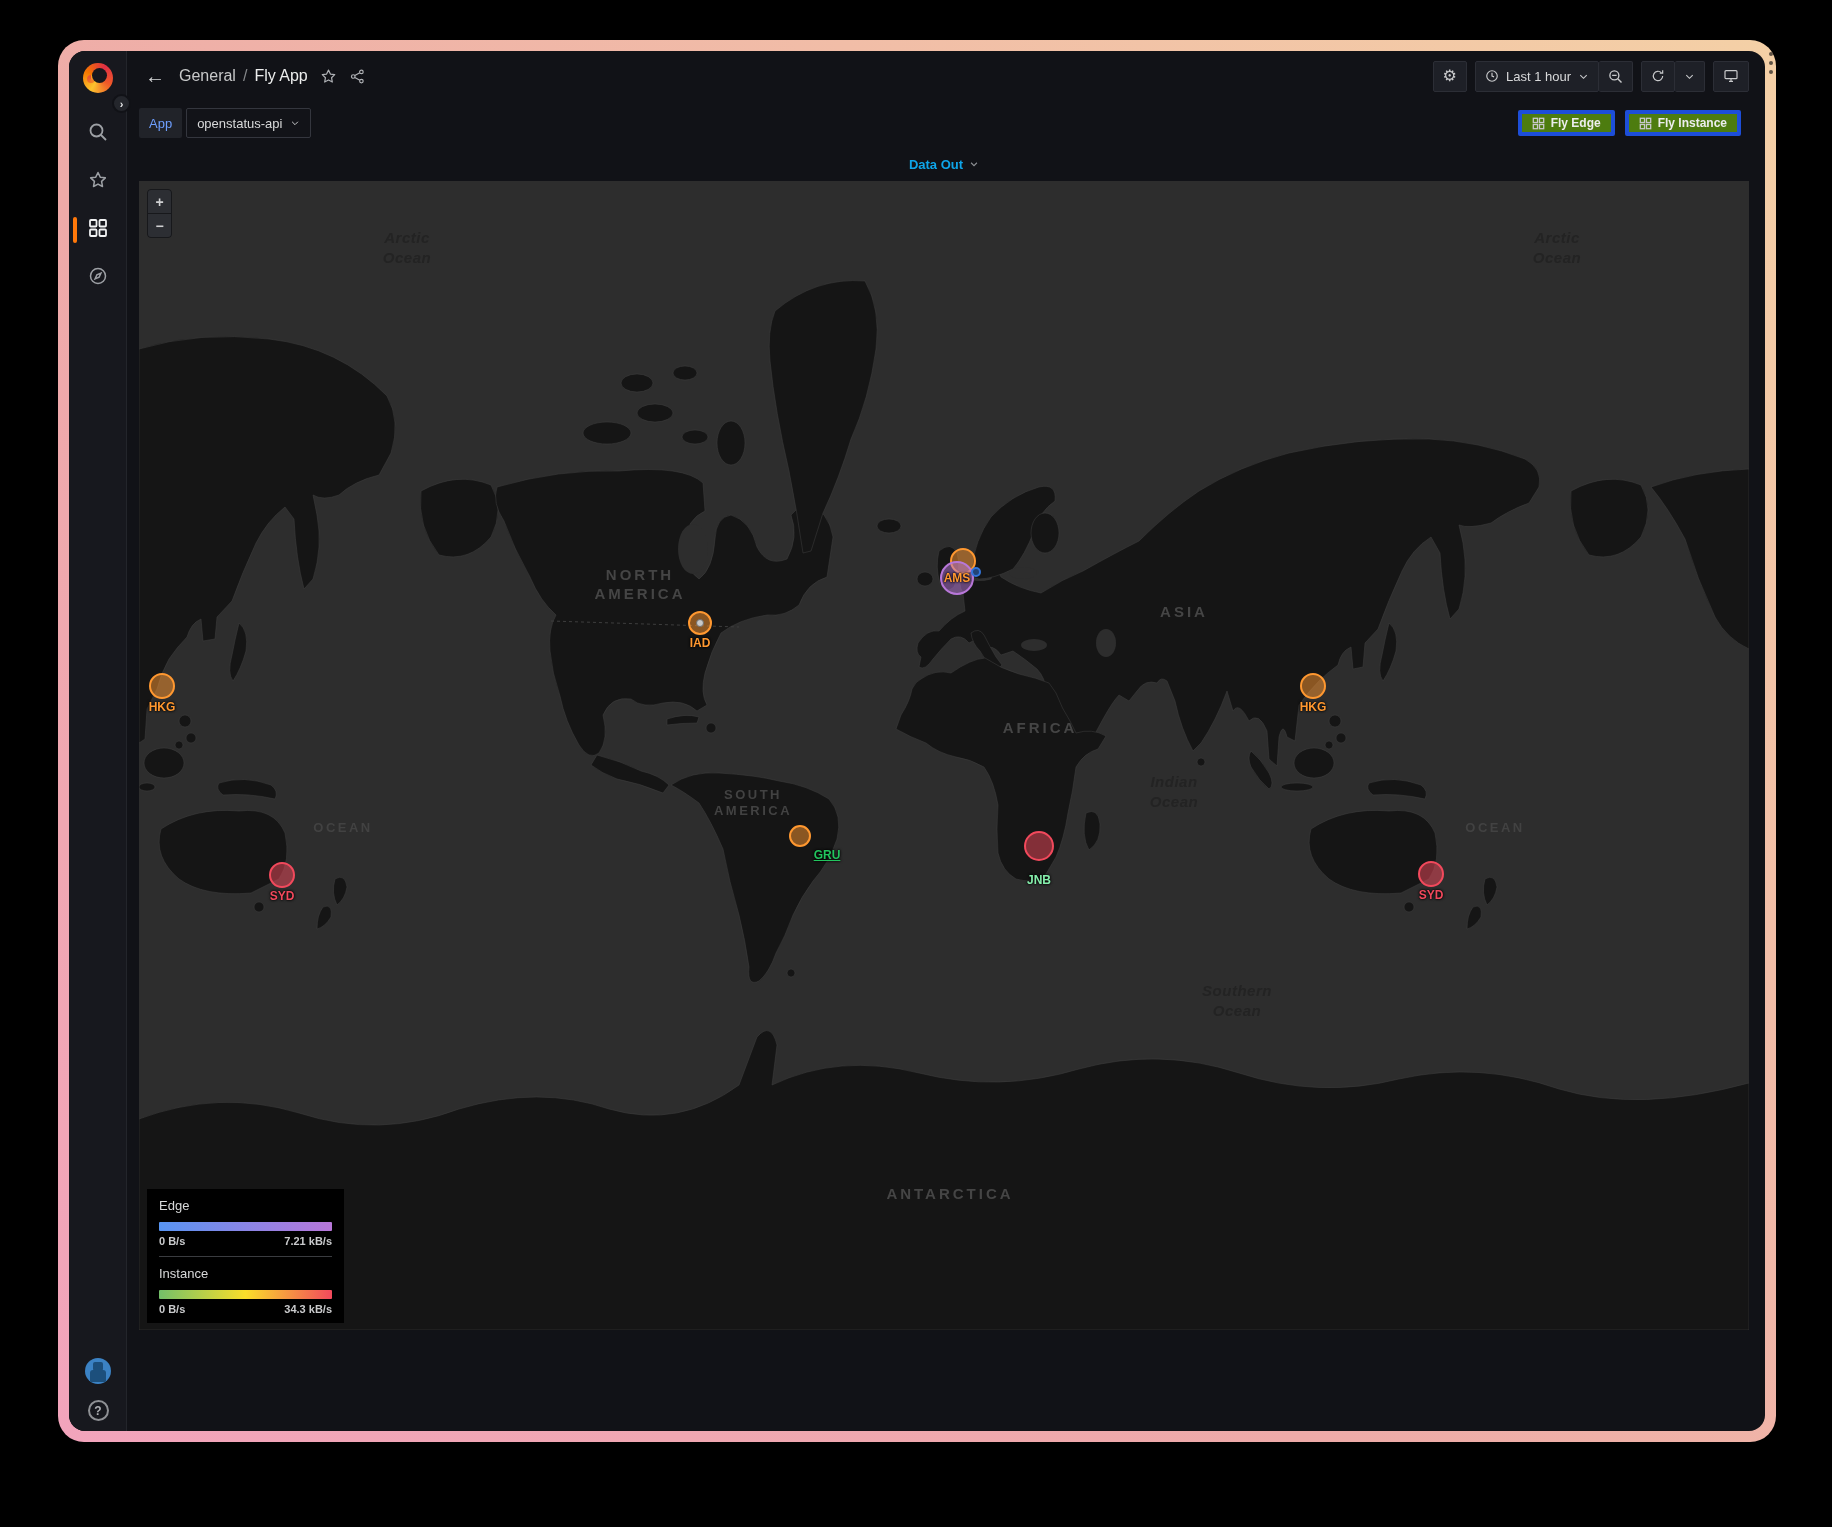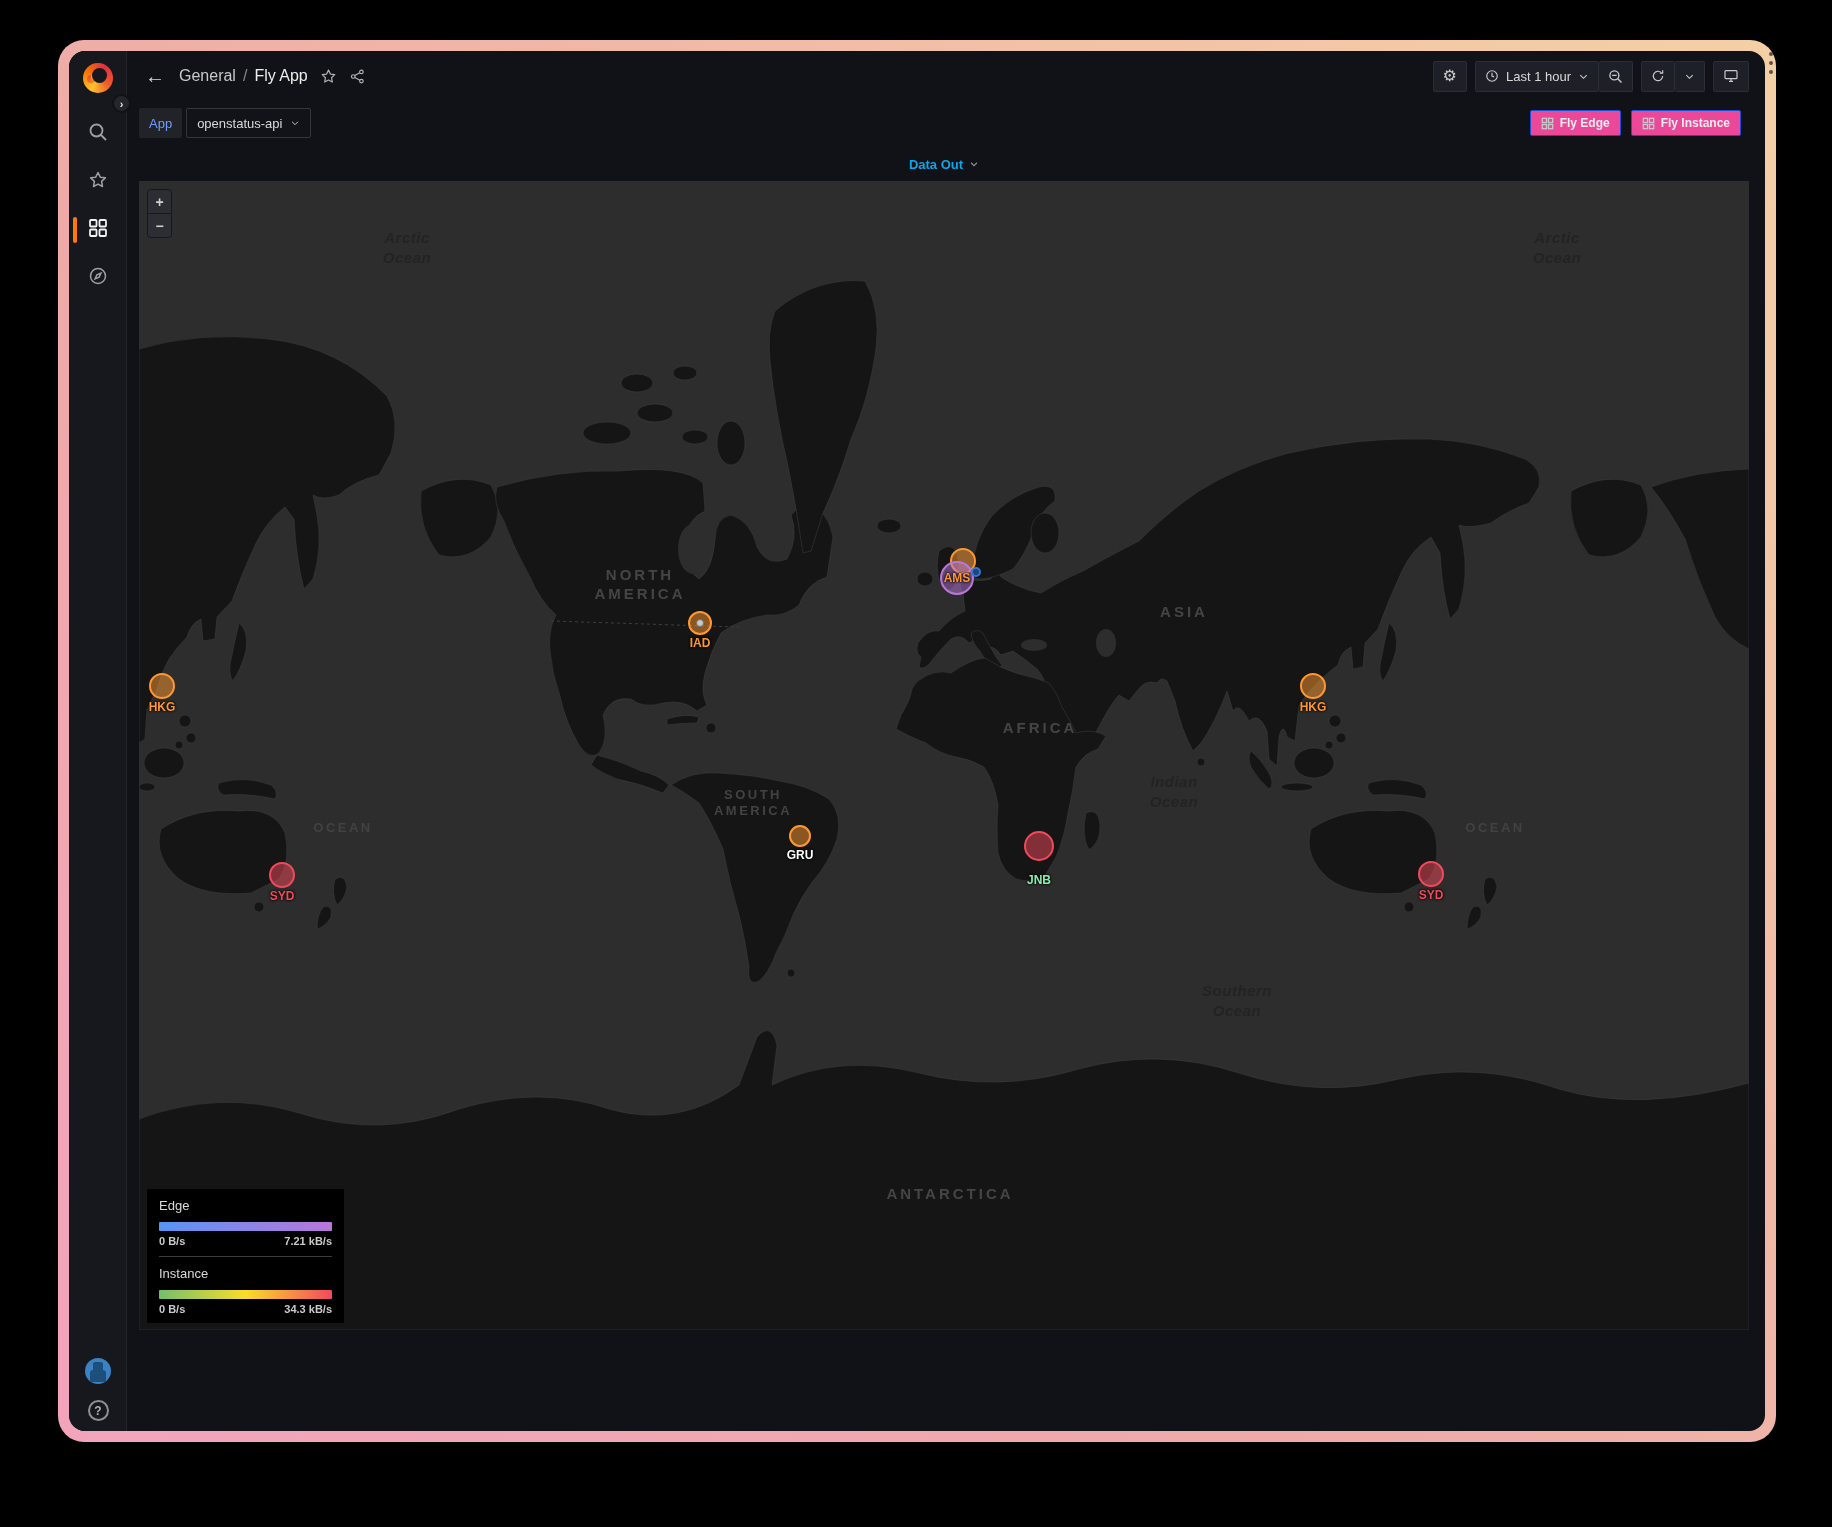--- a/index.html
+++ b/index.html
@@ -57,21 +57,21 @@
   .btn-group .nav-btn + .nav-btn { border-left:none; }
   .icon-sm { display:flex; align-items:center; color:#c8c9cb; }
   .gear-glyph { font-size:16px; line-height:1; color:#c8c9cb; }
 
   .subbar { position:absolute; left:0; top:50px; right:0; height:44px; display:flex; align-items:center; padding:0 24px 0 12px; }
   .var-label { background:#212329; color:#6e9fff; font-size:13px; font-weight:500; height:30px;
     display:flex; align-items:center; padding:0 10px; border-radius:2px; cursor:pointer; }
   .var-value { margin-left:4px; height:30px; background:#121318; border:1px solid #34363e; border-radius:2px;
     color:#d8d9da; font-size:13px; display:flex; align-items:center; gap:8px; padding:0 10px; cursor:pointer; }
   .sub-right { margin-left:auto; display:flex; gap:10px; }
-  .view-btn { height:26px; background:#ec4899; border:1px solid #1d4ed8; border-radius:2px;
+  .view-btn { height:26px; background:#4d7c0f; border:4px solid #1d4ed8; border-radius:2px;
     color:#eceded; font-size:12px; font-weight:700; display:flex; align-items:center; gap:6px; padding:0 10px; cursor:pointer; }
 
   .panel-header { position:absolute; left:12px; top:96px; width:1610px; height:34px;
     display:flex; align-items:center; justify-content:center; gap:6px; cursor:pointer; }
   .panel-title { color:#0ea5e9; font-size:13px; font-weight:700; }
 
   
   .map { position:absolute; left:12px; top:130px; width:1610px; height:1149px; background:#2d2d2d; overflow:hidden; }
   .map svg.world { position:absolute; left:0; top:0; }
 
@@ -380,21 +380,21 @@
               <div class="marker-label" style="left: 23px; top: 519px; color: rgb(255, 152, 48);">HKG</div>
               <div class="marker" style="left: 549px; top: 430px; width: 24px; height: 24px; border-color: rgb(255, 152, 48); background: rgba(255, 152, 48, 0.5);">
                 <div class="cdot"></div>
               </div>
               <div class="marker-label" style="left: 561px; top: 455px; color: rgb(255, 152, 48);">IAD</div>
               <div class="marker" style="left: 811px; top: 367px; width: 26px; height: 26px; border-color: rgb(255, 152, 48); background: rgba(255, 152, 48, 0.5);"></div>
               <div class="marker" style="left: 801px; top: 380px; width: 34px; height: 34px; border-color: rgb(184, 119, 217); background: rgba(184, 119, 217, 0.5);"></div>
               <div class="marker-label" style="left: 818px; top: 390px; color: rgb(255, 152, 48);">AMS</div>
               <div class="marker" style="left: 832px; top: 386px; width: 10px; height: 10px; border-color: rgb(50, 116, 217); background: rgba(50, 116, 217, 0.5);"></div>
               <div class="marker" style="left: 650px; top: 644px; width: 22px; height: 22px; border-color: rgb(255, 152, 48); background: rgba(255, 152, 48, 0.5);"></div>
-              <div class="marker-label" style="left: 661px; top: 667px; color: #ffffff;">GRU</div>
+              <div class="marker-label" style="left: 688px; top: 667px; color: #22c55e; text-decoration: underline;">GRU</div>
               <div class="marker" style="left: 885px; top: 650px; width: 30px; height: 30px; border-color: rgb(242, 73, 92); background: rgba(242, 73, 92, 0.5);"></div>
               <div class="marker-label" style="left: 900px; top: 692px; color: #86efac;">JNB</div>
               <div class="marker" style="left: 130px; top: 681px; width: 26px; height: 26px; border-color: rgb(242, 73, 92); background: rgba(242, 73, 92, 0.5);"></div>
               <div class="marker-label" style="left: 143px; top: 708px; color: rgb(242, 73, 92);">SYD</div>
               <div class="marker" style="left: 1161px; top: 492px; width: 26px; height: 26px; border-color: rgb(255, 152, 48); background: rgba(255, 152, 48, 0.5);"></div>
               <div class="marker-label" style="left: 1174px; top: 519px; color: rgb(255, 152, 48);">HKG</div>
               <div class="marker" style="left: 1279px; top: 680px; width: 26px; height: 26px; border-color: rgb(242, 73, 92); background: rgba(242, 73, 92, 0.5);"></div>
               <div class="marker-label" style="left: 1292px; top: 707px; color: rgb(242, 73, 92);">SYD</div>
             </div>
 

